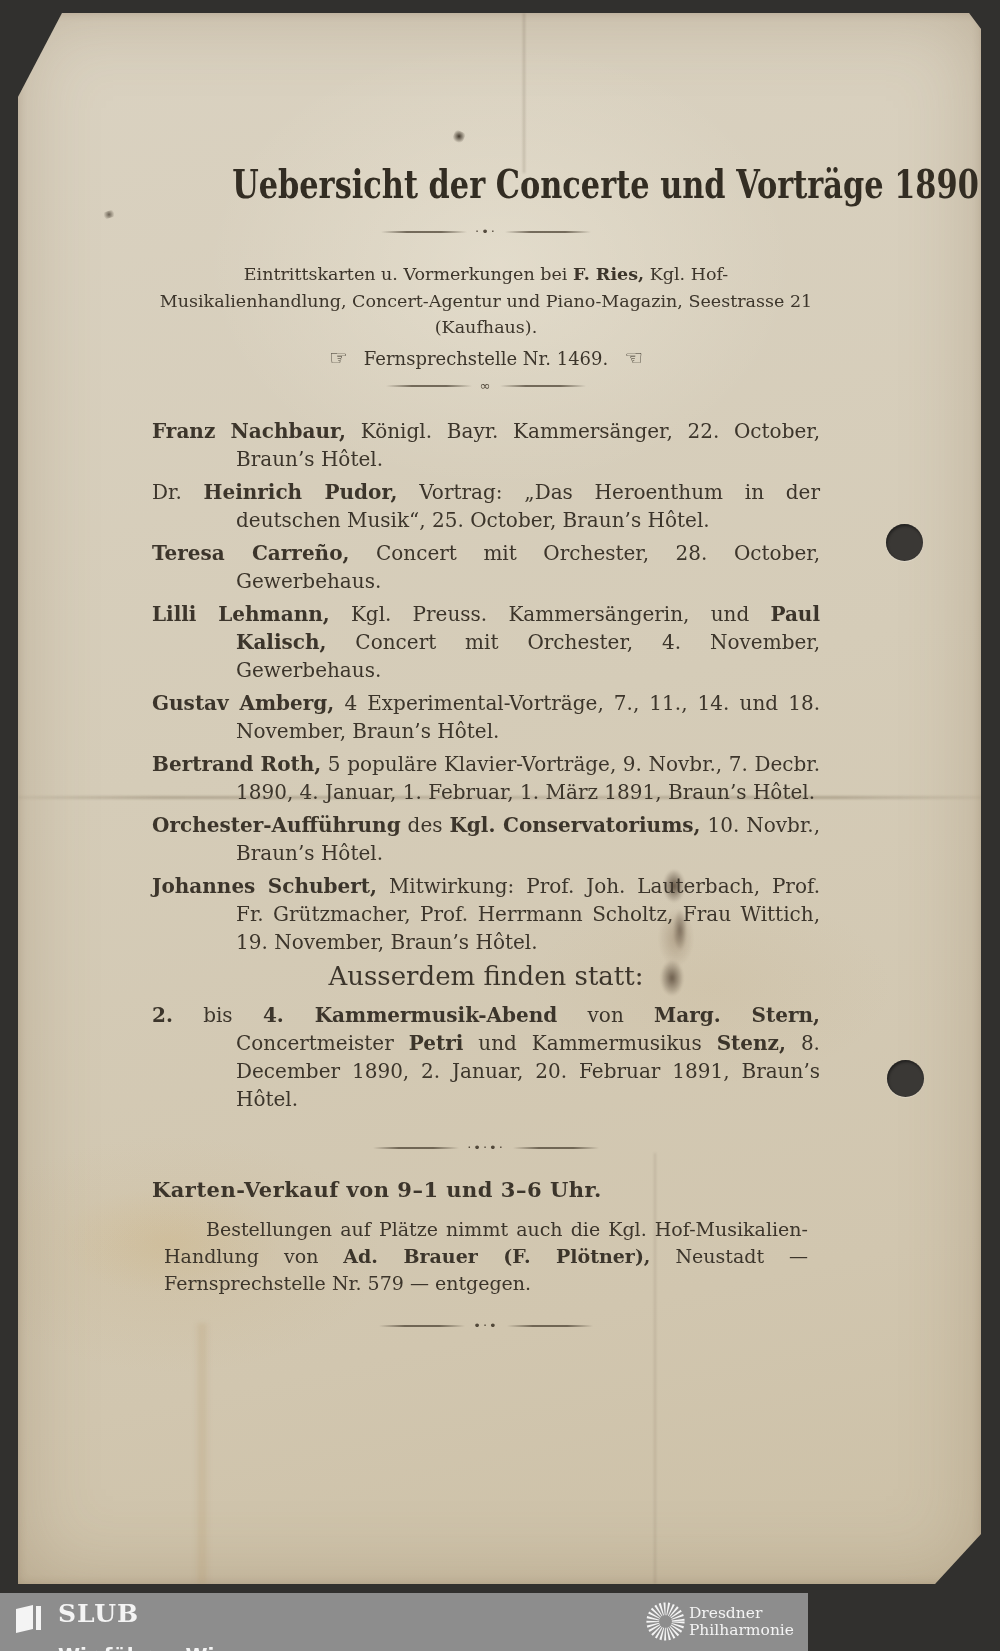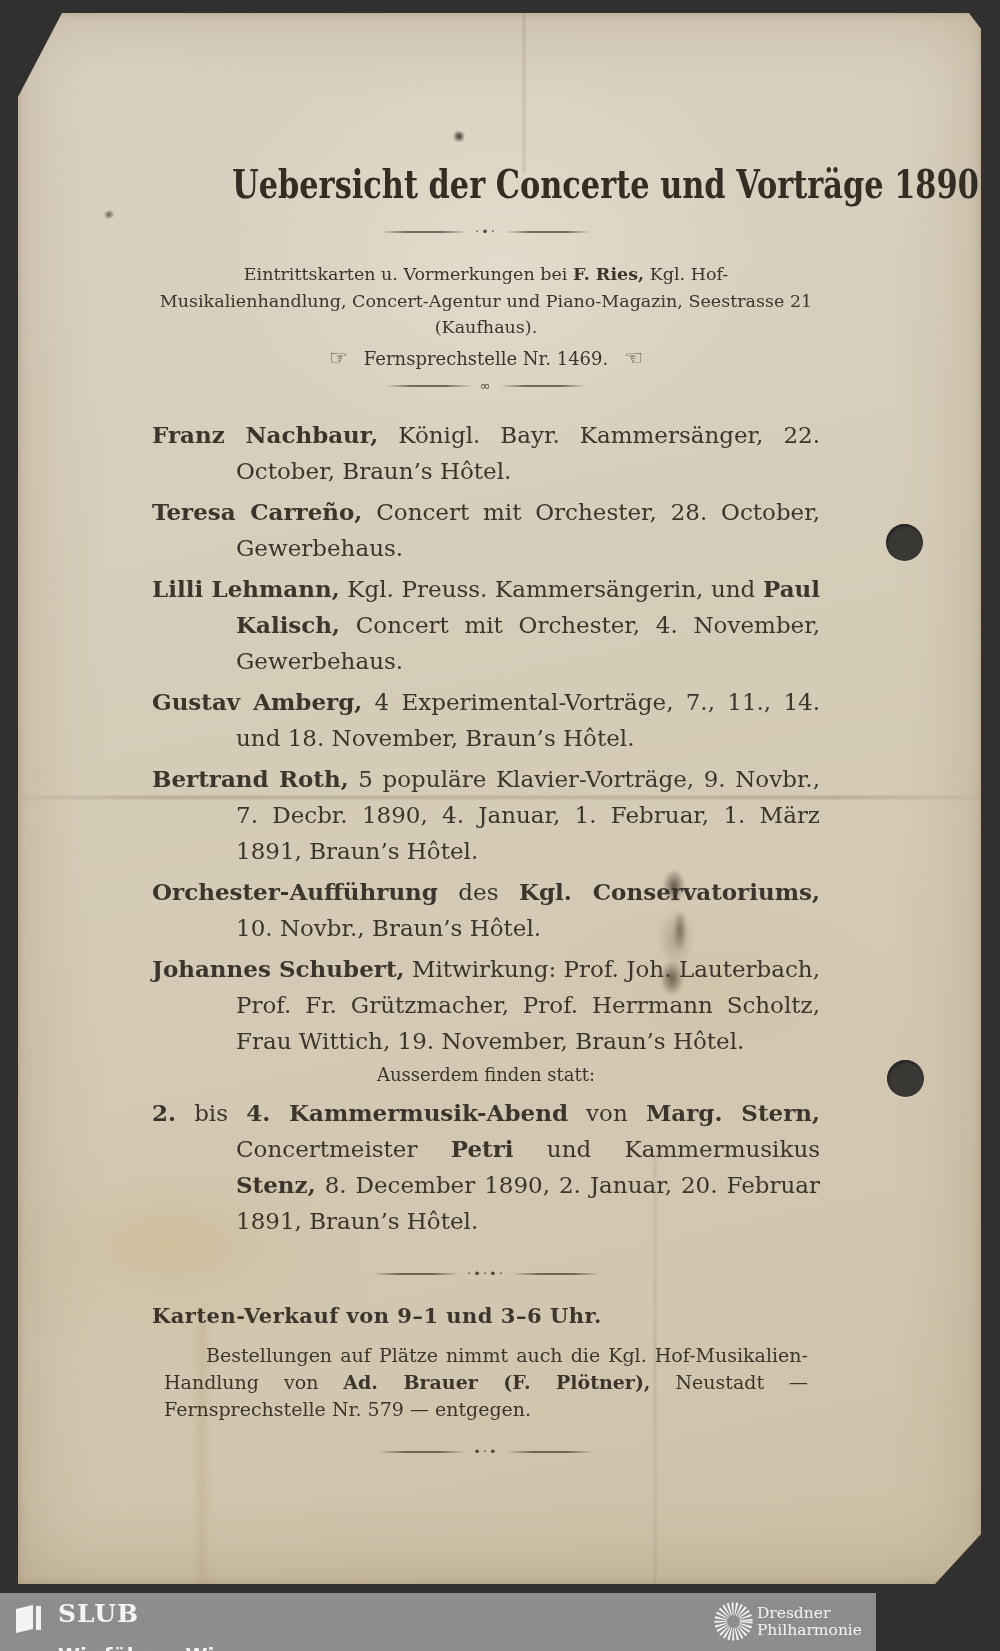--- a/index.html
+++ b/index.html
@@ -44,32 +44,32 @@
   .rule{height:2px;width:86px;
     background:linear-gradient(to right,transparent,rgba(70,60,45,.7) 30%,rgba(70,60,45,.7) 70%,transparent)}
   .orn{font-size:13px;letter-spacing:2px;color:rgba(60,50,38,.85);line-height:10px;font-family:"DejaVu Sans",sans-serif}
   .div1{margin:20px 0 24px}
   .div2{margin:12px 0 26px}
   .div3{margin:30px 0 24px}
   .div4{margin:24px 0 0}
   .intro{margin:0;text-align:center;font-size:17.5px;line-height:26.5px}
   .phone{margin:7px 0 0;display:flex;align-items:center;justify-content:center;gap:16px;font-size:18px}
   .hand{font-family:"DejaVu Sans",sans-serif;font-size:21px;color:#352f25;line-height:18px}
-  .entry{text-align:justify;font-size:23px;line-height:36px;padding-left:84px;text-indent:-84px;margin-bottom:5px}
+  .entry{text-align:justify;font-size:20px;line-height:28px;padding-left:84px;text-indent:-84px;margin-bottom:5px}
   .b{font-weight:bold}
-  .interlude{text-align:center;font-size:18px;margin:4px 0 10px}
+  .interlude{text-align:center;font-size:26px;margin:4px 0 10px}
   .sale-heading{text-align:left;font-weight:bold;font-size:21px;letter-spacing:.5px;margin:0 0 14px}
   .sale-note{font-size:19px;line-height:27px;text-align:justify;text-indent:42px;margin:12px}
   
   .hole{position:absolute;width:37px;height:37px;border-radius:50%;background:#3a3835;
     box-shadow:inset 1px 2px 3px rgba(0,0,0,.45), 0 1px 1px rgba(255,255,255,.25)}
   .hole1{left:886px;top:524px}
   .hole2{left:887px;top:1060px}
   
-  .footer{position:absolute;left:0;top:1593px;width:876px;height:58px;
+  .footer{position:absolute;left:0;top:1593px;width:808px;height:58px;
     background:var(--c-footer_bar,#8d8d8d);color:var(--c-footer_text,#f4f4f4)}
   .slub{position:absolute;left:15px;top:8px;display:flex;gap:15px}
   .book{width:28px;height:30px;margin-top:3px}
   .slub-name{font-family:"DejaVu Serif",serif;font-weight:bold;font-size:25px;line-height:25px;letter-spacing:1px}
   .slub-tag{font-family:"DejaVu Sans",sans-serif;font-weight:bold;font-size:20px;margin-top:17px}
   .phil{position:absolute;right:14px;top:5px;display:flex;align-items:center;gap:0}
   .burst{width:47px;height:47px}
   .phil-text{font-family:"DejaVu Serif",serif;font-size:15.5px;line-height:17px}
 </style>
 </head>
@@ -102,20 +102,21 @@
     </p>
 
     <div class="divider div2">
       <span class="rule"></span>
       <span class="orn">∞</span>
       <span class="rule"></span>
     </div>
 
     <div>
         <div class="entry"><span class="b">Franz Nachbaur,</span><span> Königl. Bayr. Kammersänger, 22. October, Braun’s Hôtel.</span></div>
+        <div class="entry"><span>Dr. </span><span class="b">Heinrich Pudor,</span><span> Vortrag: „Das Heroenthum in der deutschen Musik“, 25. October, Braun’s Hôtel.</span></div>
         <div class="entry"><span class="b">Teresa Carreño,</span><span> Concert mit Orchester, 28. October, Gewerbehaus.</span></div>
         <div class="entry"><span class="b">Lilli Lehmann,</span><span> Kgl. Preuss. Kammersängerin, und </span><span class="b">Paul Kalisch,</span><span> Concert mit Orchester, 4. November, Gewerbehaus.</span></div>
         <div class="entry"><span class="b">Gustav Amberg,</span><span> 4 Experimental-Vorträge, 7., 11., 14. und 18. November, Braun’s Hôtel.</span></div>
         <div class="entry"><span class="b">Bertrand Roth,</span><span> 5 populäre Klavier-Vorträge, 9. Novbr., 7. Decbr. 1890, 4. Januar, 1. Februar, 1. März 1891, Braun’s Hôtel.</span></div>
         <div class="entry"><span class="b">Orchester-Aufführung</span><span> des </span><span class="b">Kgl. Conservatoriums,</span><span> 10. Novbr., Braun’s Hôtel.</span></div>
         <div class="entry"><span class="b">Johannes Schubert,</span><span> Mitwirkung: Prof. Joh. Lauterbach, Prof. Fr. Grützmacher, Prof. Herrmann Scholtz, Frau Wittich, 19. November, Braun’s Hôtel.</span></div>
       </div>
 
     <p class="interlude">Ausserdem finden statt:</p>
 

